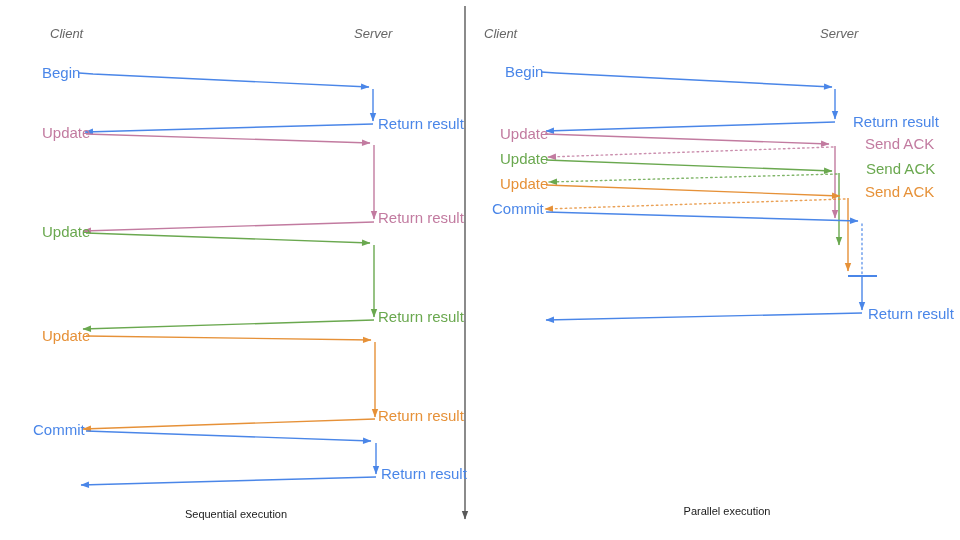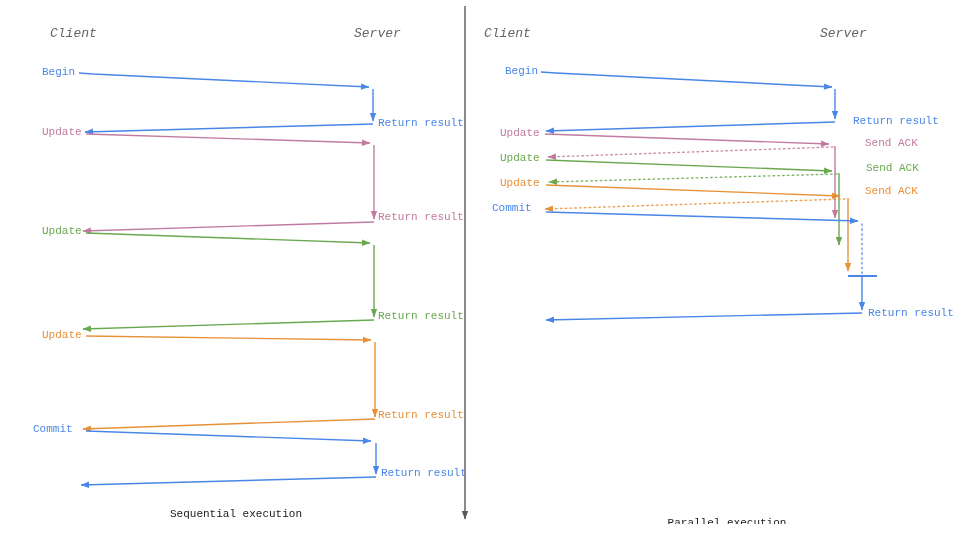--- a/index.html
+++ b/index.html
@@ -1,21 +1,21 @@
 <!DOCTYPE html>
 <html><head>
 <meta charset="utf-8">
 <style>
   html,body{margin:0;padding:0;background:#ffffff;}
   .stage{
     position:relative;width:960px;height:524px;background:#ffffff;overflow:hidden;
-    font-family:Liberation Mono, monospace;
+    font-family:Liberation Sans, sans-serif;
   }
   .stage svg{position:absolute;left:0;top:0;}
-  .lbl{position:absolute;white-space:nowrap;font-size:11px;line-height:13px;}
+  .lbl{position:absolute;white-space:nowrap;font-size:15px;line-height:13px;}
   .kind-header{font-size:13px;font-style:italic;line-height:15px;}
   .kind-caption{font-size:11px;line-height:18px;transform:translateX(-50%);}
   .kind-time{font-size:12px;line-height:14px;}
 </style>
 </head>
 <body>
 
 <div class="stage">
   <svg id="arrow-svg" width="960" height="540" viewBox="0 0 960 540">
       <defs>
@@ -88,16 +88,16 @@
       <div class="lbl kind-msg" style="left: 505px; top: 65px; color: rgb(74, 134, 232);">Begin</div>
       <div class="lbl kind-msg" style="left: 500px; top: 127px; color: rgb(194, 123, 160);">Update</div>
       <div class="lbl kind-msg" style="left: 500px; top: 152px; color: rgb(106, 168, 79);">Update</div>
       <div class="lbl kind-msg" style="left: 500px; top: 177px; color: rgb(230, 145, 56);">Update</div>
       <div class="lbl kind-msg" style="left: 492px; top: 202px; color: rgb(74, 134, 232);">Commit</div>
       <div class="lbl kind-msg" style="left: 853px; top: 115px; color: rgb(74, 134, 232);">Return result</div>
       <div class="lbl kind-msg" style="left: 865px; top: 137px; color: rgb(194, 123, 160);">Send ACK</div>
       <div class="lbl kind-msg" style="left: 866px; top: 162px; color: rgb(106, 168, 79);">Send ACK</div>
       <div class="lbl kind-msg" style="left: 865px; top: 185px; color: rgb(230, 145, 56);">Send ACK</div>
       <div class="lbl kind-msg" style="left: 868px; top: 307px; color: rgb(74, 134, 232);">Return result</div>
-      <div class="lbl kind-caption" style="left: 727px; top: 514px; color: rgb(26, 26, 26);">Parallel execution</div>
+      <div class="lbl kind-caption" style="left: 727px; top: 502px; color: rgb(26, 26, 26);">Parallel execution</div>
       <div class="lbl kind-time" style="left: 451px; top: 524px; color: rgb(26, 26, 26);">Send</div>
     </div>
 </div>
 
 </body></html>

